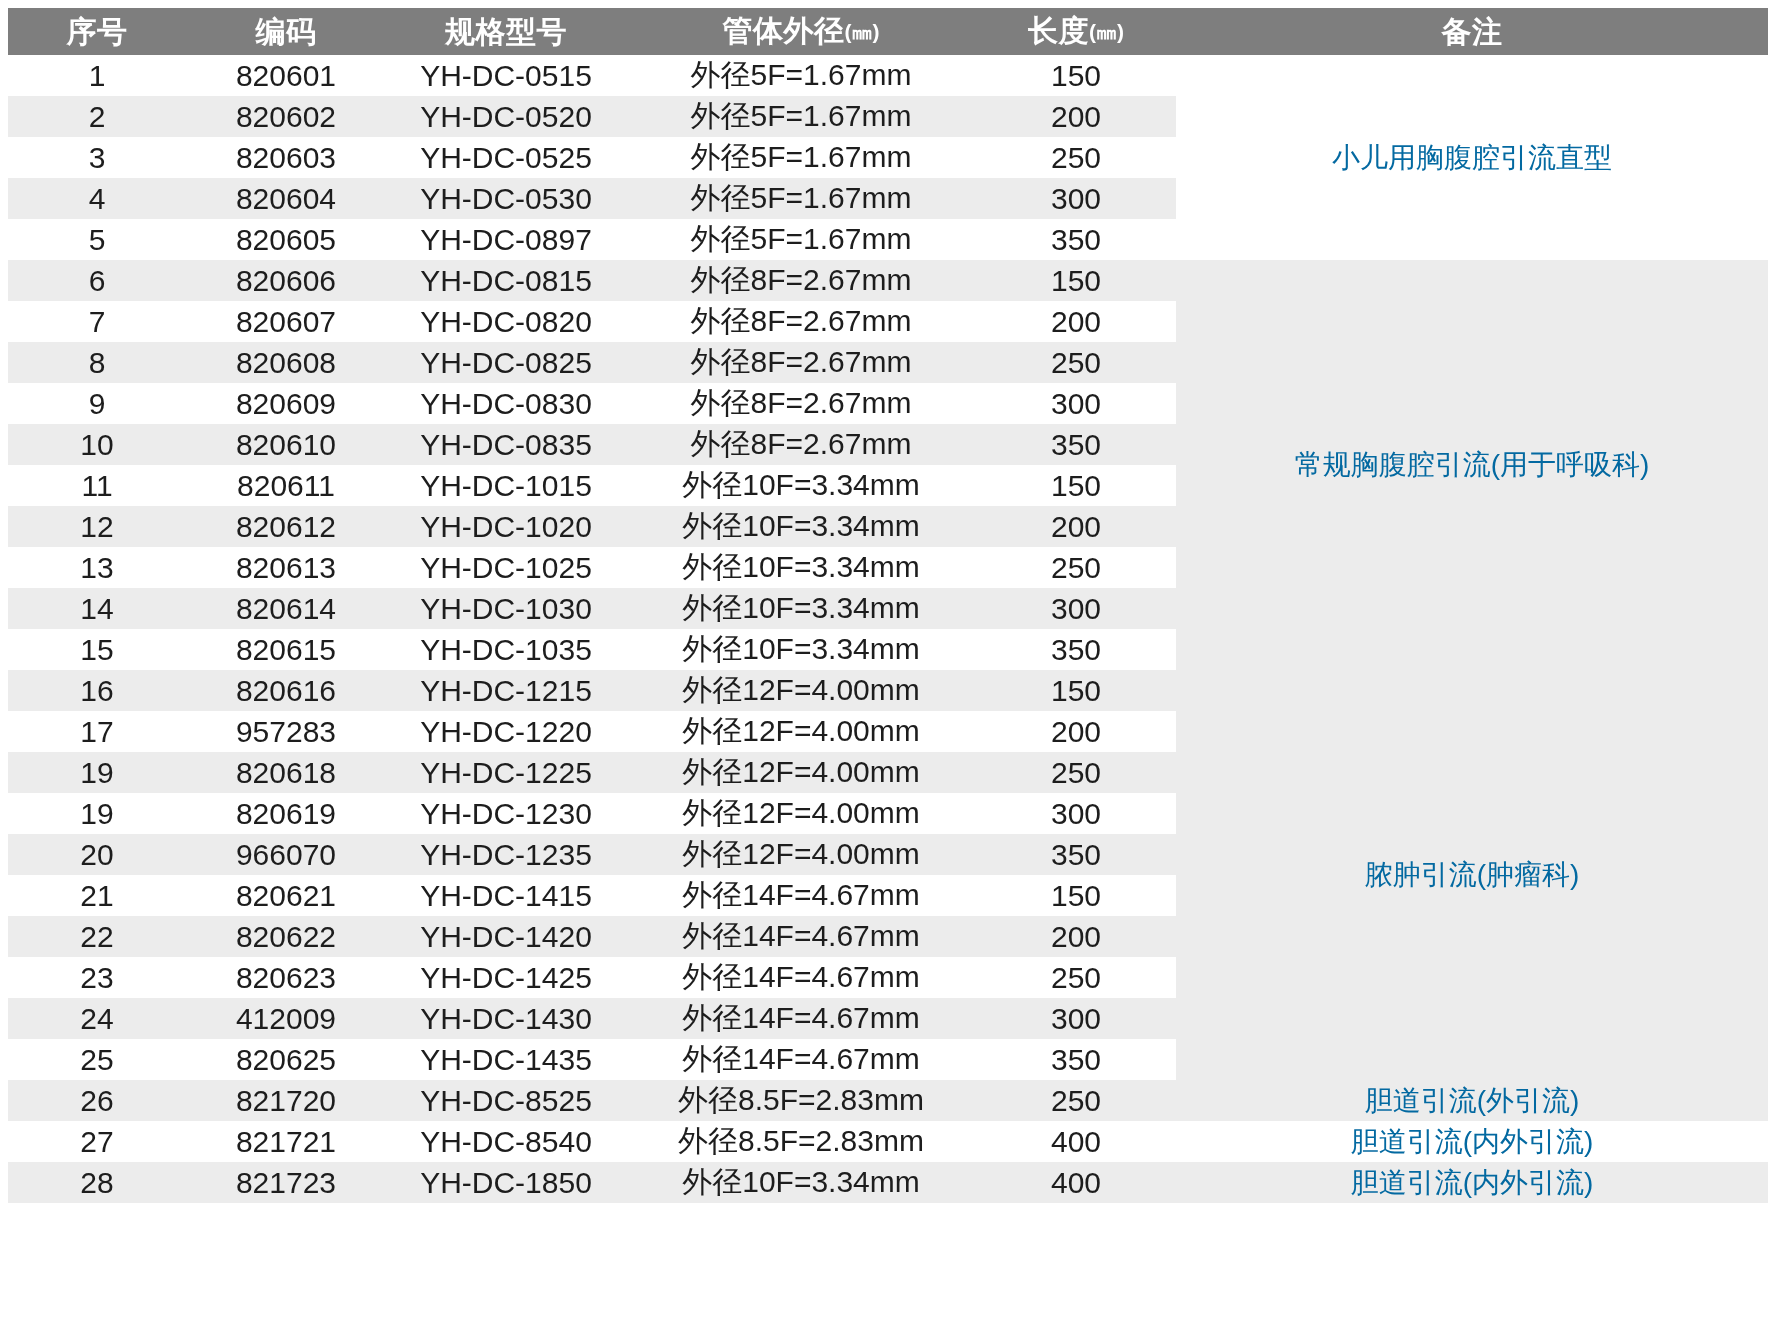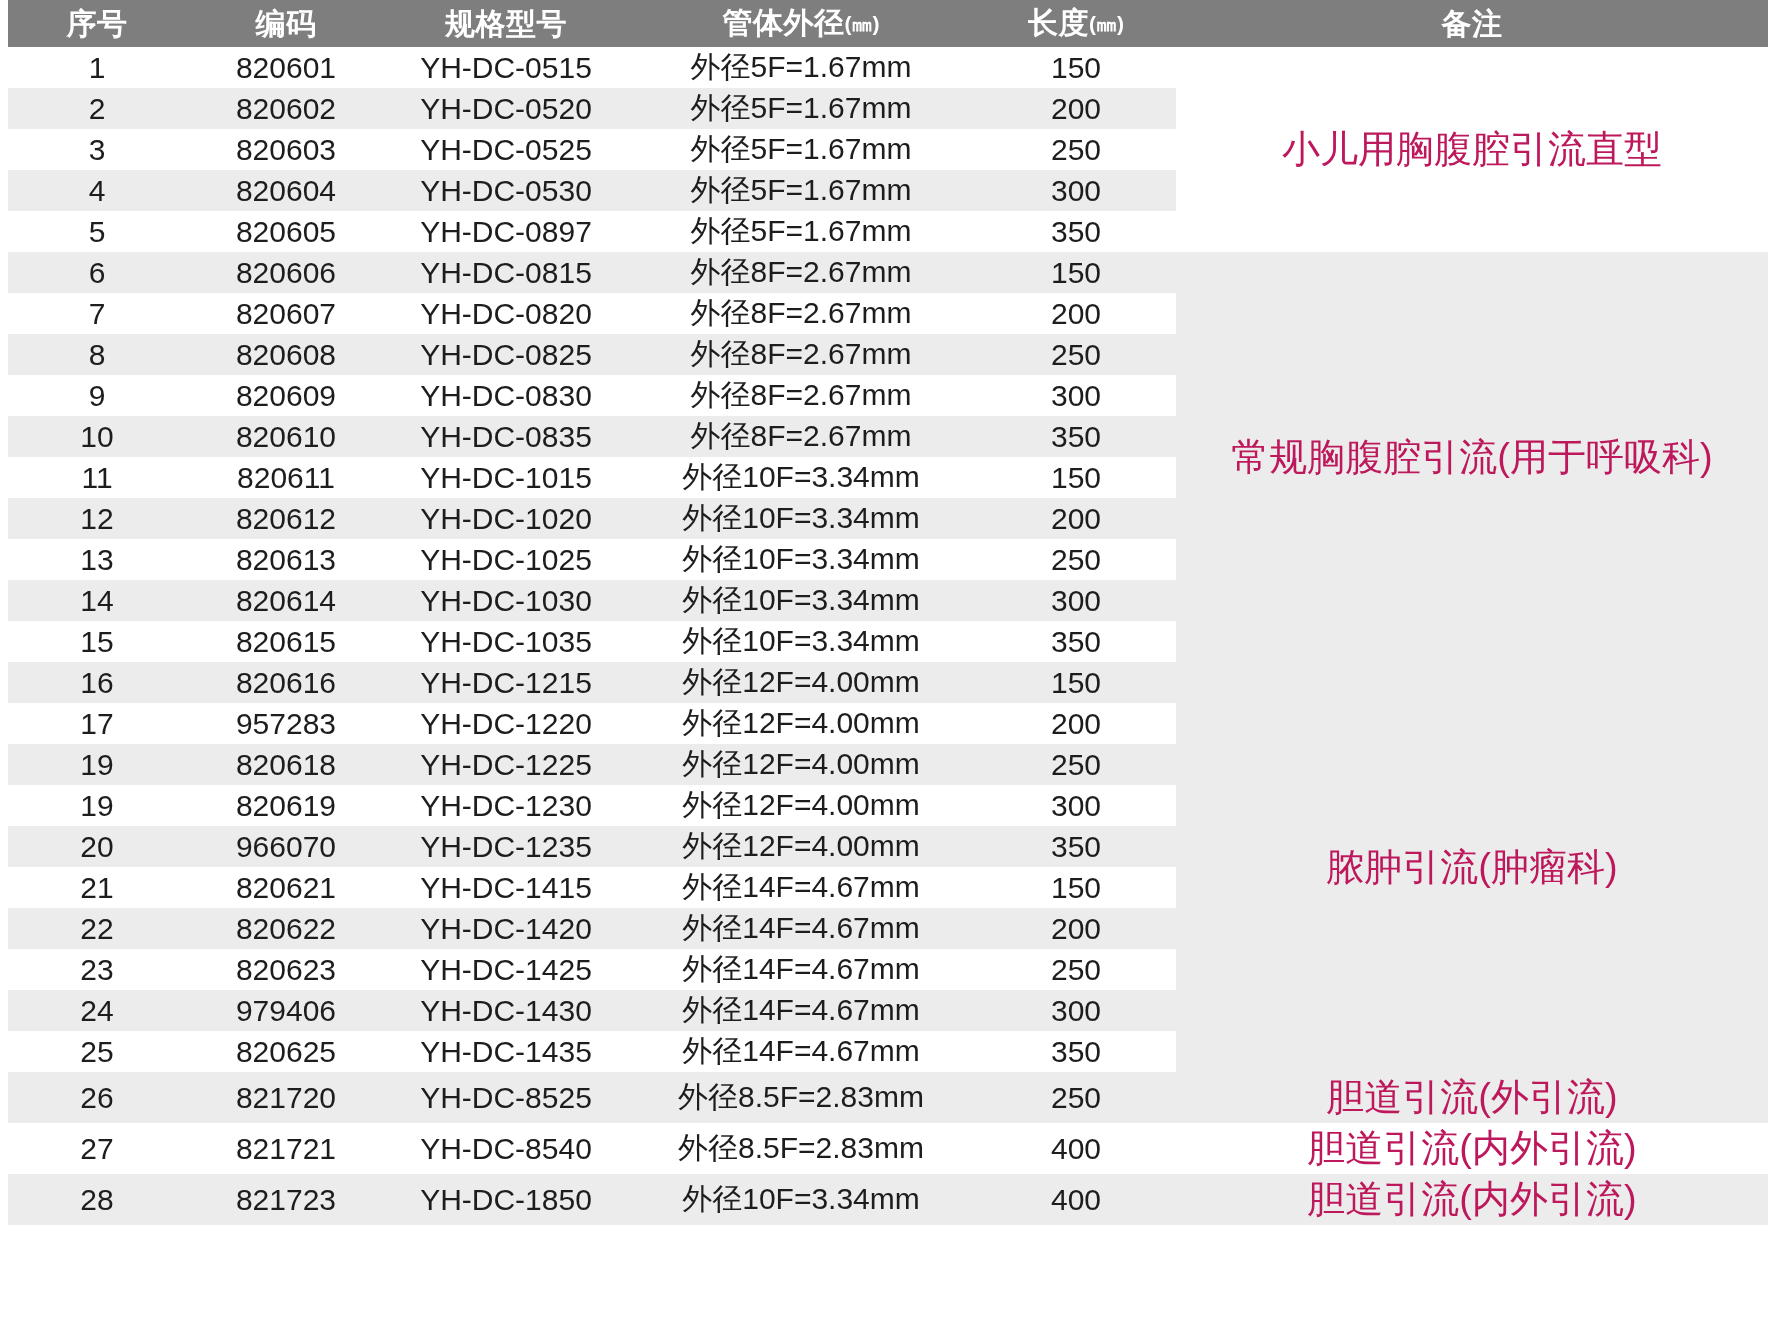--- a/index.html
+++ b/index.html
@@ -19,20 +19,21 @@
     height: 1317px;
     position: relative;
     box-sizing: border-box;
     padding: 0 8px;
   }
   table.spec-table {
     width: 1760px;
     border-collapse: collapse;
     table-layout: fixed;
     font-size: 30px;
+    margin-top: 8px;
   }
   table.spec-table col.c-idx    { width: 178px; }
   table.spec-table col.c-code   { width: 200px; }
   table.spec-table col.c-model  { width: 240px; }
   table.spec-table col.c-od     { width: 350px; }
   table.spec-table col.c-len    { width: 200px; }
   table.spec-table col.c-remark { width: 592px; }
 
   thead th {
     background: #7e7e7e;
@@ -59,22 +60,22 @@
     font-size: 30px;
     color: #1d1d1d;
     border: none;
     white-space: nowrap;
     overflow: hidden;
   }
   tbody tr.odd td  { background: #ffffff; }
   tbody tr.even td { background: #ececec; }
 
   td.remark-cell {
-    font-size: 38px;
-    color: #be185d;
+    font-size: 28px;
+    color: #0369a1;
   }
 </style>
 </head>
 <body>
 
 <div class="page">
   <table class="spec-table">
     <colgroup>
       <col class="c-idx">
         <col class="c-code">
@@ -253,21 +254,21 @@
         </tr>
         <tr class="odd">
           <td>23</td>
           <td>820623</td>
           <td>YH-DC-1425</td>
           <td>外径14F=4.67mm</td>
           <td>250</td>
         </tr>
         <tr class="even">
           <td>24</td>
-          <td>979406</td>
+          <td>412009</td>
           <td>YH-DC-1430</td>
           <td>外径14F=4.67mm</td>
           <td>300</td>
         </tr>
         <tr class="odd">
           <td>25</td>
           <td>820625</td>
           <td>YH-DC-1435</td>
           <td>外径14F=4.67mm</td>
           <td>350</td>

